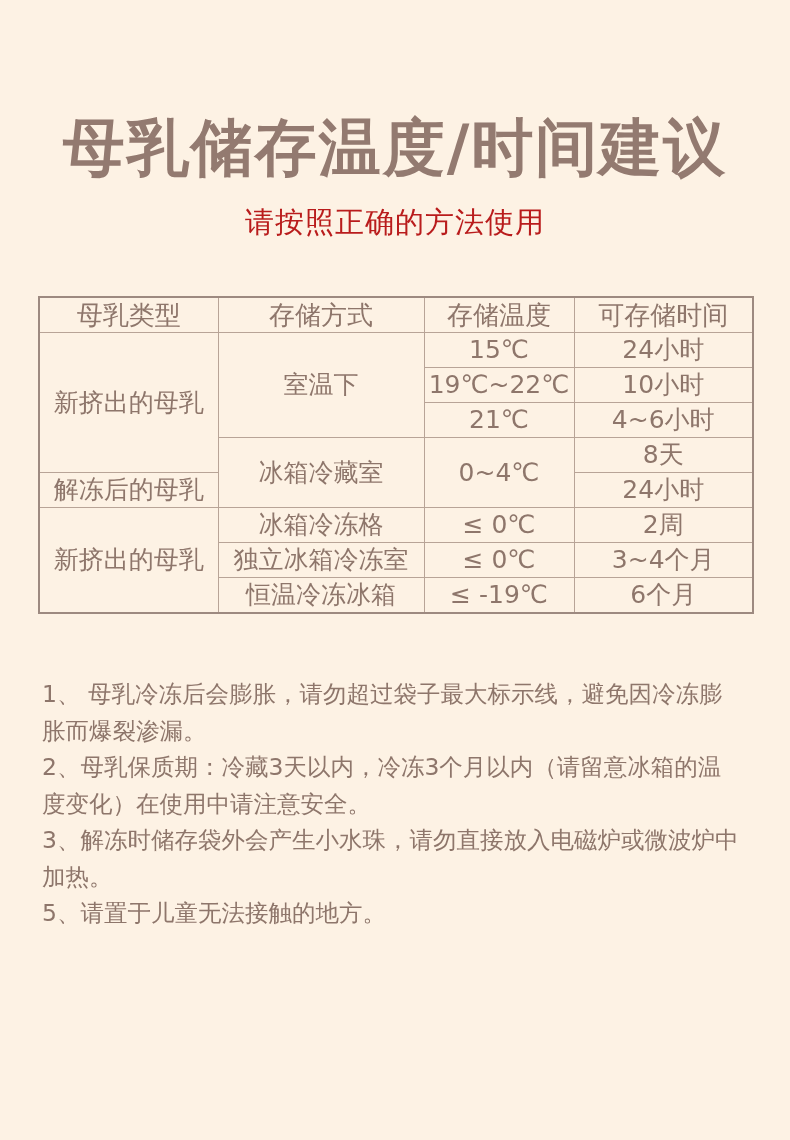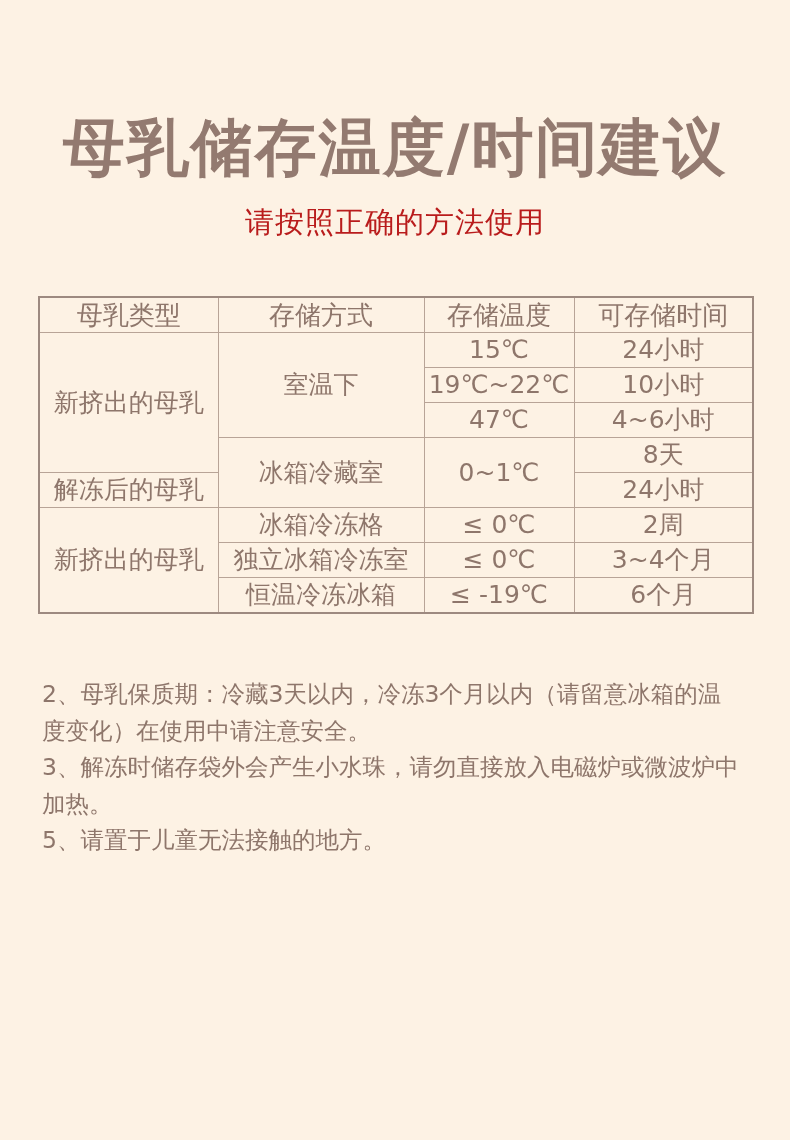--- a/index.html
+++ b/index.html
@@ -95,26 +95,26 @@
       <td rowspan="4">新挤出的母乳</td>
       <td rowspan="3">室温下</td>
       <td>15℃</td>
       <td>24小时</td>
     </tr>
     <tr>
       <td>19℃~22℃</td>
       <td>10小时</td>
     </tr>
     <tr>
-      <td>47℃</td>
+      <td>21℃</td>
       <td>4~6小时</td>
     </tr>
     <tr>
       <td rowspan="2">冰箱冷藏室</td>
-      <td rowspan="2">0~1℃</td>
+      <td rowspan="2">0~4℃</td>
       <td>8天</td>
     </tr>
     <tr>
       <td>解冻后的母乳</td>
       <td>24小时</td>
     </tr>
     <tr>
       <td rowspan="3">新挤出的母乳</td>
       <td>冰箱冷冻格</td>
       <td>≤ 0℃</td>
@@ -127,16 +127,17 @@
     </tr>
     <tr>
       <td>恒温冷冻冰箱</td>
       <td>≤ -19℃</td>
       <td>6个月</td>
     </tr>
   </tbody>
 </table>
 
 <div class="notes">
+  <p class="note">1、 母乳冷冻后会膨胀，请勿超过袋子最大标示线，避免因冷冻膨胀而爆裂渗漏。</p>
   <p class="note">2、母乳保质期：冷藏3天以内，冷冻3个月以内（请留意冰箱的温度变化）在使用中请注意安全。</p>
   <p class="note">3、解冻时储存袋外会产生小水珠，请勿直接放入电磁炉或微波炉中加热。</p>
   <p class="note">5、请置于儿童无法接触的地方。</p>
 </div>
 
 </body></html>

